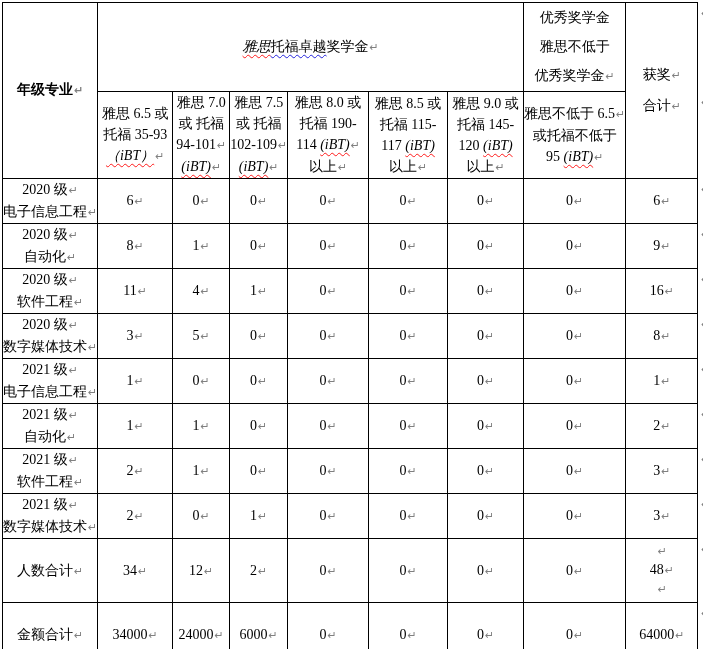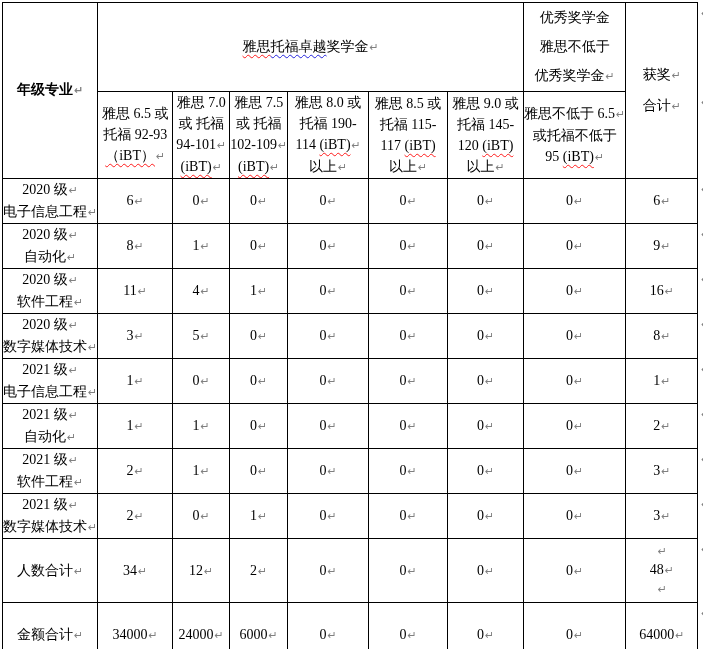--- a/index.html
+++ b/index.html
@@ -16,21 +16,21 @@
   tr.data-row{height:43px;}
   tr.total-row{height:64px;}
   .corner .line{line-height:24px;font-weight:bold;}
   .hardship .line{line-height:29px;}
   .award-total .line{line-height:30px;}
   .total-cell-multi .line{line-height:18px;}
   .pmark{color:#808080;font-size:11px;margin-left:1px;
          font-family:"DejaVu Sans",sans-serif;}
   .wavy-red{text-decoration-line:underline;text-decoration-style:wavy;
             text-decoration-color:#ff1a1a;text-decoration-thickness:1px;
-            text-underline-offset:3px;}
+            text-underline-offset:3px;font-style:italic;}
   .wavy-blue{text-decoration-line:underline;text-decoration-style:wavy;
              text-decoration-color:#2222dd;text-decoration-thickness:1px;
              text-underline-offset:3px;}
   .rowend{position:absolute;}
 </style>
 </head>
 <body>
 
 <div class="doc">
   <table class="grid">
@@ -59,21 +59,21 @@
             <div class="line">优秀奖学金<span class="pmark">↵</span></div>
           </th>
         <th rowspan="2" class="award-total">
             <div class="line">获奖<span class="pmark">↵</span></div>
             <div class="line">合计<span class="pmark">↵</span></div>
           </th>
       </tr>
       <tr class="hrowB">
         <th class="sub">
             <div class="line">雅思 6.5 或</div>
-            <div class="line">托福 92-93</div>
+            <div class="line">托福 35-93</div>
             <div class="line"><span class="wavy-red">（iBT）</span><span class="pmark">↵</span></div>
           </th>
         <th class="sub">
             <div class="line">雅思 7.0</div>
             <div class="line">或 托福</div>
             <div class="line">94-101<span class="pmark">↵</span></div>
             <div class="line"><span class="wavy-red">(iBT)</span><span class="pmark">↵</span></div>
           </th>
         <th class="sub">
             <div class="line">雅思 7.5</div>

